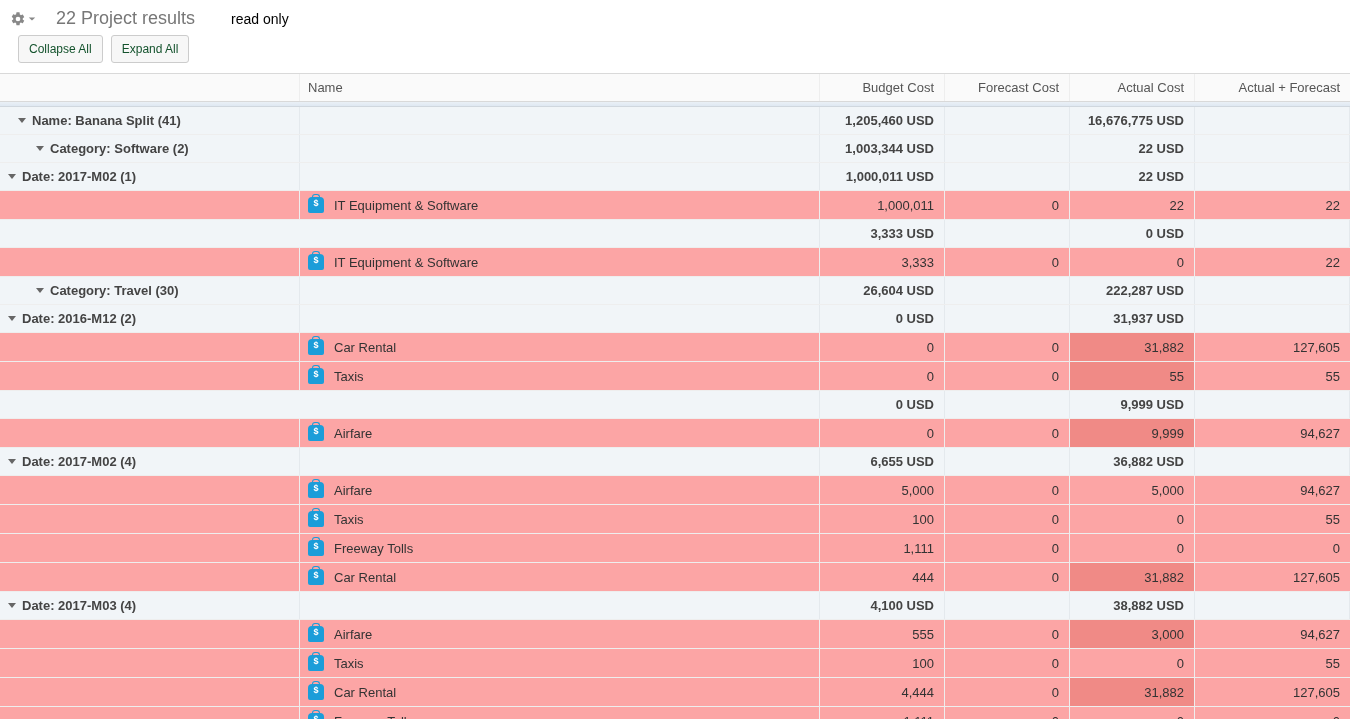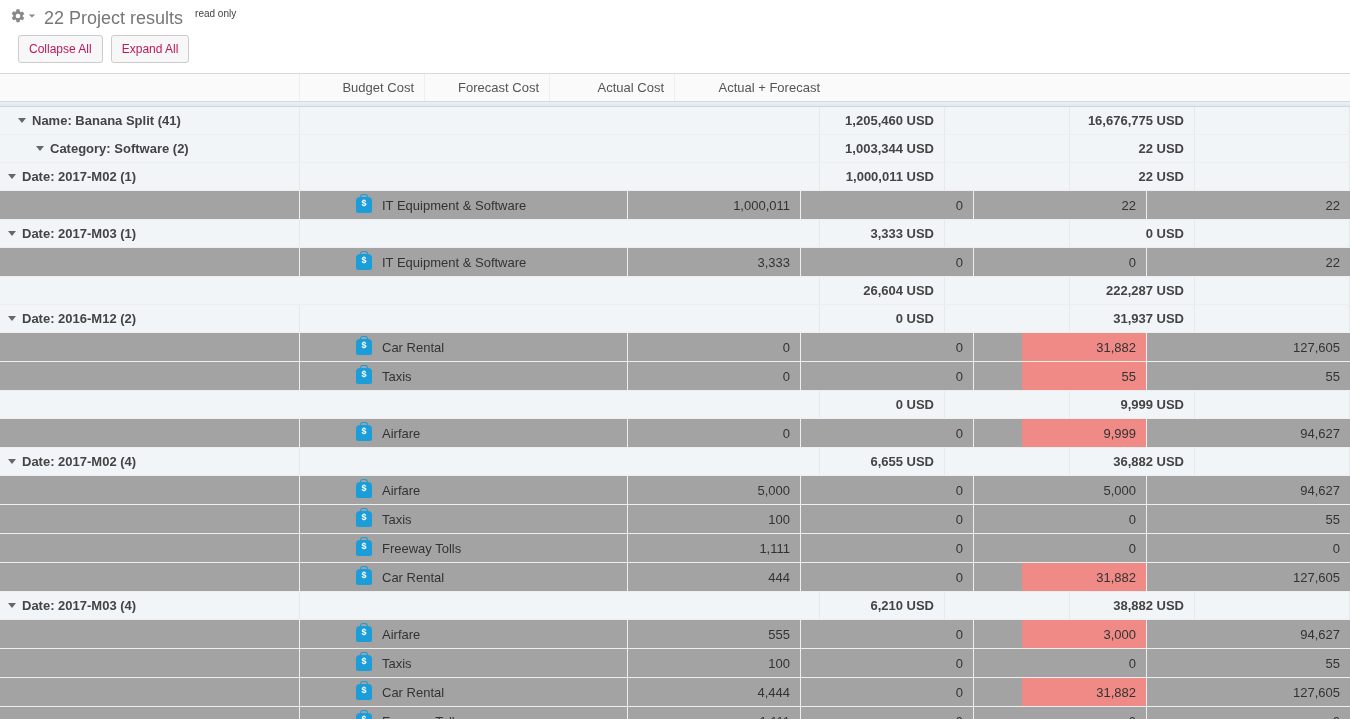--- a/index.html
+++ b/index.html
@@ -1,35 +1,35 @@
 <!DOCTYPE html>
 <html><head>
 <meta charset="utf-8">
 <style>
   * { box-sizing: border-box; margin: 0; padding: 0; }
   body { font-family: -apple-system, BlinkMacSystemFont, "Segoe UI", Helvetica, Arial, sans-serif; font-size: 13px; color: #333; background: #fff; }
-  .topbar { padding: 8px 10px 6px 10px; display: flex; align-items: flex-start; gap: 8px; }
+  .topbar { padding: 8px 10px 6px 10px; display: flex; align-items: center; gap: 20px; }
   .gear { color: #777; display: inline-flex; align-items: center; }
   .title { font-size: 18px; color: #777; font-weight: 400; }
-  .readonly { font-size: 10px; color: #404040; margin-left: 4px; }
+  .readonly { font-size: 14px; color: #000000; margin-left: 16px; }
   .actions { padding: 0 10px 10px 18px; display: flex; gap: 8px; }
-  .btn { background: #f7f7f7; border: 1px solid #ccc; border-radius: 3px; padding: 6px 10px; font-size: 12px; color: #be185d; cursor: pointer; }
+  .btn { background: #f7f7f7; border: 1px solid #ccc; border-radius: 3px; padding: 6px 10px; font-size: 12px; color: #14532d; cursor: pointer; }
   .grid-wrap { border-top: 1px solid #d9d9d9; }
   .grid { width: 100%; }
   .row { display: flex; border-bottom: 1px solid #eee; min-height: 28px; align-items: stretch; }
   .header-row { background: #fafafa; border-bottom: 1px solid #d9d9d9; color: #555; font-weight: 400; }
   .select-row { height: 5px; background: linear-gradient(#eaf0f6,#dfe8f2); border-bottom: 1px solid #d0d7de; }
   .gcell { flex: 0 0 300px; border-right: 1px solid #eee; padding: 6px 8px; display: flex; align-items: center; }
   .ncell { flex: 1 1 auto; border-right: 1px solid #eee; padding: 6px 8px; display: flex; align-items: center; }
   .num { flex: 0 0 125px; border-right: 1px solid #eee; padding: 6px 10px; display: flex; align-items: center; justify-content: flex-end; text-align: right; }
   .num:last-child { flex: 0 0 155px; border-right: none; }
   .group-row { background: #f1f5f8; font-weight: 600; color: #444; }
   .group-row .gcell, .group-row .ncell { border-right: 1px solid #e4e9ed; }
   .group-row .num { border-right: 1px solid #e4e9ed; }
-  .detail-row { background: #a3a3a3; gap: 48px; }
+  .detail-row { background: #fca5a5; }
   .caret { display: inline-block; width: 0; height: 0; border-left: 4px solid transparent; border-right: 4px solid transparent; border-top: 5px solid #666; margin-right: 6px; }
   .bag-icon { width: 16px; height: 16px; background: #1b9dd9; border-radius: 4px 4px 2px 2px; position: relative; margin-right: 10px; flex-shrink: 0; }
   .bag-icon::before { content: ""; position: absolute; top: -3px; left: 4px; width: 6px; height: 3px; border: 1.5px solid #1b9dd9; border-bottom: none; border-radius: 3px 3px 0 0; }
   .bag-icon::after { content: "$"; position: absolute; top: 1px; left: 0; right: 0; text-align: center; color: #fff; font-size: 9px; font-weight: bold; }
   .hl { background: #f08a86; padding-left: 34px; }
   .pad1 { padding-left: 18px; }
   .pad2 { padding-left: 36px; align-items: center; }
   .pad3 { }
 </style>
 </head>
@@ -50,20 +50,21 @@
 
 <div class="actions">
   <button class="btn">Collapse All</button>
   <button class="btn">Expand All</button>
 </div>
 
 <div class="grid-wrap">
   <div class="grid">
     <div class="row header-row">
       <div class="gcell"></div>
+      <div class="ncell">Name</div>
       <div class="num">Budget Cost</div>
       <div class="num">Forecast Cost</div>
       <div class="num">Actual Cost</div>
       <div class="num">Actual + Forecast</div>
     </div>
     <div class="select-row"></div>
     <div id="rows">
         <div class="row group-row">
           <div class="gcell pad1">
             <span class="caret"></span>
@@ -102,42 +103,42 @@
           <div class="ncell">
             <span class="bag-icon"></span>
             <span>IT Equipment &amp; Software</span>
           </div>
           <div class="num">1,000,011</div>
           <div class="num">0</div>
           <div class="num">22</div>
           <div class="num">22</div>
         </div>
         <div class="row group-row">
-          <div class="gcell pad3">
-            <span class="caret"></span>
-            <span>Date: 2017-M03 (1)</span>
-          </div>
           <div class="ncell"></div>
           <div class="num">3,333 USD</div>
           <div class="num"></div>
           <div class="num">0 USD</div>
           <div class="num"></div>
         </div>
         <div class="row detail-row">
           <div class="gcell"></div>
           <div class="ncell">
             <span class="bag-icon"></span>
             <span>IT Equipment &amp; Software</span>
           </div>
           <div class="num">3,333</div>
           <div class="num">0</div>
           <div class="num">0</div>
           <div class="num">22</div>
         </div>
         <div class="row group-row">
+          <div class="gcell pad2">
+            <span class="caret"></span>
+            <span>Category: Travel (30)</span>
+          </div>
           <div class="ncell"></div>
           <div class="num">26,604 USD</div>
           <div class="num"></div>
           <div class="num">222,287 USD</div>
           <div class="num"></div>
         </div>
         <div class="row group-row">
           <div class="gcell pad3">
             <span class="caret"></span>
             <span>Date: 2016-M12 (2)</span>
@@ -242,21 +243,21 @@
           <div class="num">0</div>
           <div class="num hl">31,882</div>
           <div class="num">127,605</div>
         </div>
         <div class="row group-row">
           <div class="gcell pad3">
             <span class="caret"></span>
             <span>Date: 2017-M03 (4)</span>
           </div>
           <div class="ncell"></div>
-          <div class="num">6,210 USD</div>
+          <div class="num">4,100 USD</div>
           <div class="num"></div>
           <div class="num">38,882 USD</div>
           <div class="num"></div>
         </div>
         <div class="row detail-row">
           <div class="gcell"></div>
           <div class="ncell">
             <span class="bag-icon"></span>
             <span>Airfare</span>
           </div>

